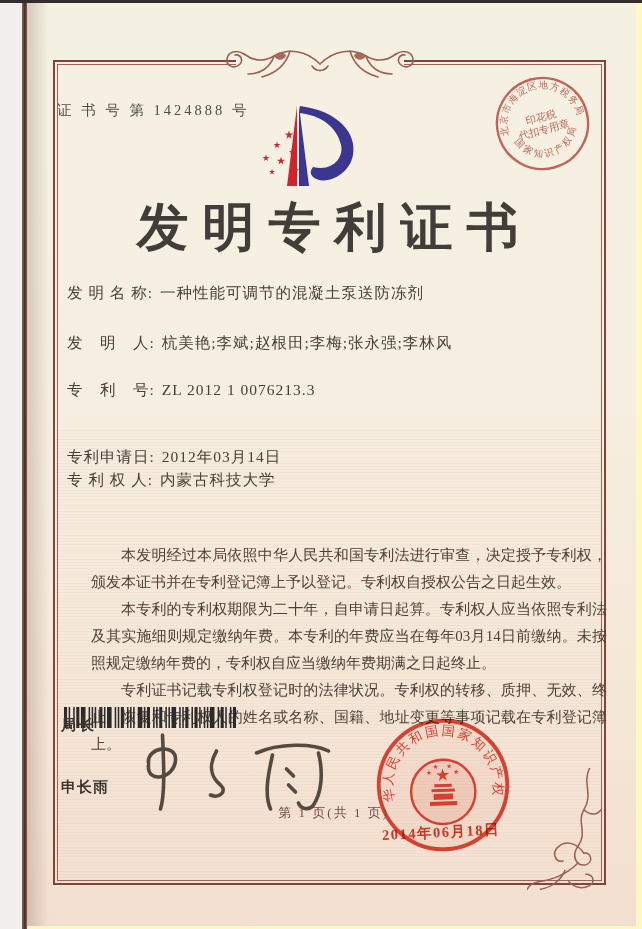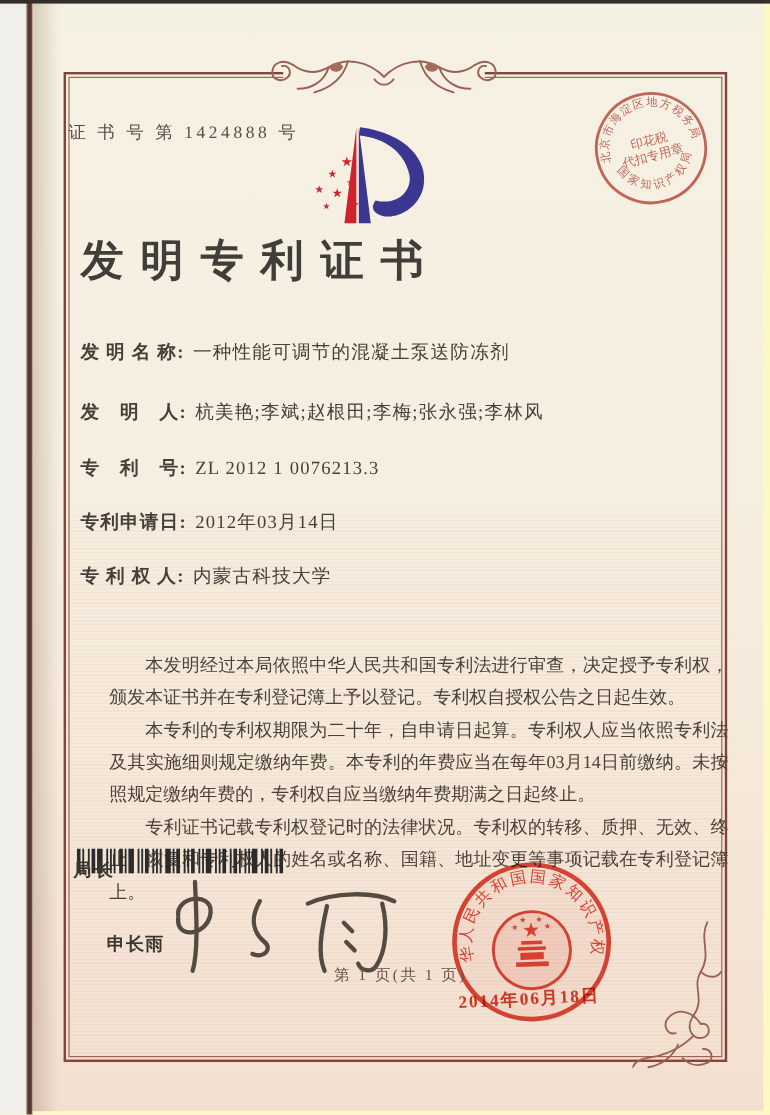--- a/index.html
+++ b/index.html
@@ -19,32 +19,32 @@
         background:repeating-linear-gradient(180deg,rgba(205,120,85,.10) 0 1px,rgba(255,255,255,0) 1px 3px);
         opacity:.65;}
   
   .frame{position:absolute;left:53px;top:60px;width:549px;height:821px;border:2px solid #82443c;}
   .frame-inner{position:absolute;inset:2px;border:1px solid #a06355;}
   .flourish-top{position:absolute;left:218px;top:38px;width:204px;height:52px;}
   .flourish-corner{position:absolute;left:527px;top:768px;width:76px;height:128px;}
   
   .cert-number{position:absolute;left:57px;top:101px;font-size:14.5px;letter-spacing:3px;color:#564e45;}
   .logo{position:absolute;left:253px;top:101px;width:118px;height:94px;}
-  .title{position:absolute;left:53px;top:193px;width:549px;margin:0;text-align:left;
-         font-size:36px;font-weight:600;letter-spacing:14px;text-indent:14px;color:#413e3a;}
+  .title{position:absolute;left:53px;top:193px;width:549px;margin:0;text-align:center;
+         font-size:52px;font-weight:600;letter-spacing:14px;text-indent:14px;color:#413e3a;}
   .field{position:absolute;left:67px;font-size:15.5px;color:#474038;letter-spacing:1px;white-space:nowrap;}
-  .field .lbl{margin-right:7px;font-weight:bold;}
-  .f0{top:283px}.f1{top:333px}.f2{top:380px}.f3{top:425px}.f4{top:470px}.f5{top:515px}
+  .field .lbl{margin-right:7px;}
+  .f0{top:283px}.f1{top:333px}.f2{top:380px}.f3{top:447px}.f4{top:470px}.f5{top:515px}
   .body-text{position:absolute;left:55px;top:542px;width:516px;font-size:15px;line-height:27px;
          color:#4a4238;text-align:justify;padding-left:36px;}
   .body-text p{margin:0;text-indent:2em;}
   .barcode{position:absolute;left:64px;top:707px;width:172px;height:21px;}
   .barcode rect{fill:#2b2b2b;}
   .sig-title{position:absolute;left:61px;top:716px;font-size:15px;font-weight:bold;color:#3c3630;letter-spacing:3px;}
-  .sig-name{position:absolute;left:61px;top:778px;font-size:15px;font-weight:bold;color:#3c3630;letter-spacing:1px;margin-left:28px;}
+  .sig-name{position:absolute;left:61px;top:778px;font-size:15px;font-weight:bold;color:#3c3630;letter-spacing:1px;}
   .signature{position:absolute;left:120px;top:731px;width:225px;height:80px;}
   .seal{position:absolute;left:370px;top:712px;width:146px;height:146px;mix-blend-mode:multiply;
         transform:rotate(-2deg);}
   .seal-date{position:absolute;left:382px;top:823px;font-size:14.5px;font-weight:600;color:#d6402e;
         letter-spacing:1.5px;transform:rotate(-3deg);mix-blend-mode:multiply;white-space:nowrap;}
   .tax-stamp{position:absolute;left:493px;top:74px;width:99px;height:99px;mix-blend-mode:multiply;opacity:.88;}
   .footer{position:absolute;left:189px;top:804px;width:200px;text-align:right;
         font-size:13px;color:#6e4f44;letter-spacing:2px;}
 </style>
 </head>

